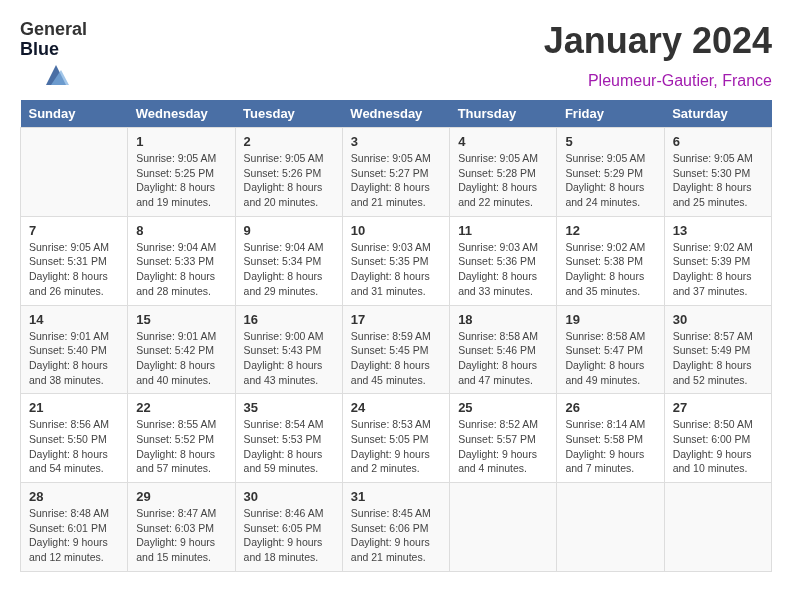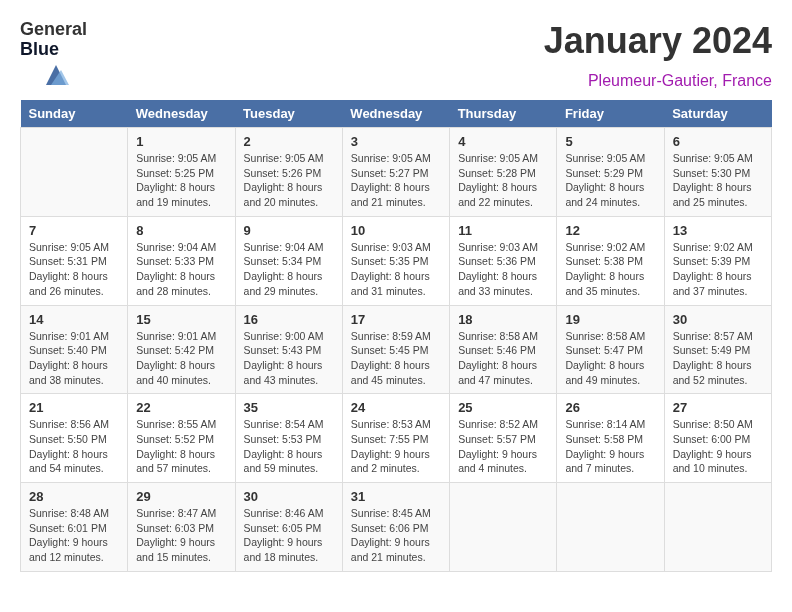--- a/index.html
+++ b/index.html
@@ -293,21 +293,21 @@
         <td>
           <span class="day-num">35</span>
           <div class="day-info" style="white-space: pre-line;">Sunrise: 8:54 AM
 Sunset: 5:53 PM
 Daylight: 8 hours
 and 59 minutes.</div>
         </td>
         <td>
           <span class="day-num">24</span>
           <div class="day-info" style="white-space: pre-line;">Sunrise: 8:53 AM
-Sunset: 7:55 PM
+Sunset: 5:05 PM
 Daylight: 9 hours
 and 2 minutes.</div>
         </td>
         <td>
           <span class="day-num">25</span>
           <div class="day-info" style="white-space: pre-line;">Sunrise: 8:52 AM
 Sunset: 5:57 PM
 Daylight: 9 hours
 and 4 minutes.</div>
         </td>

